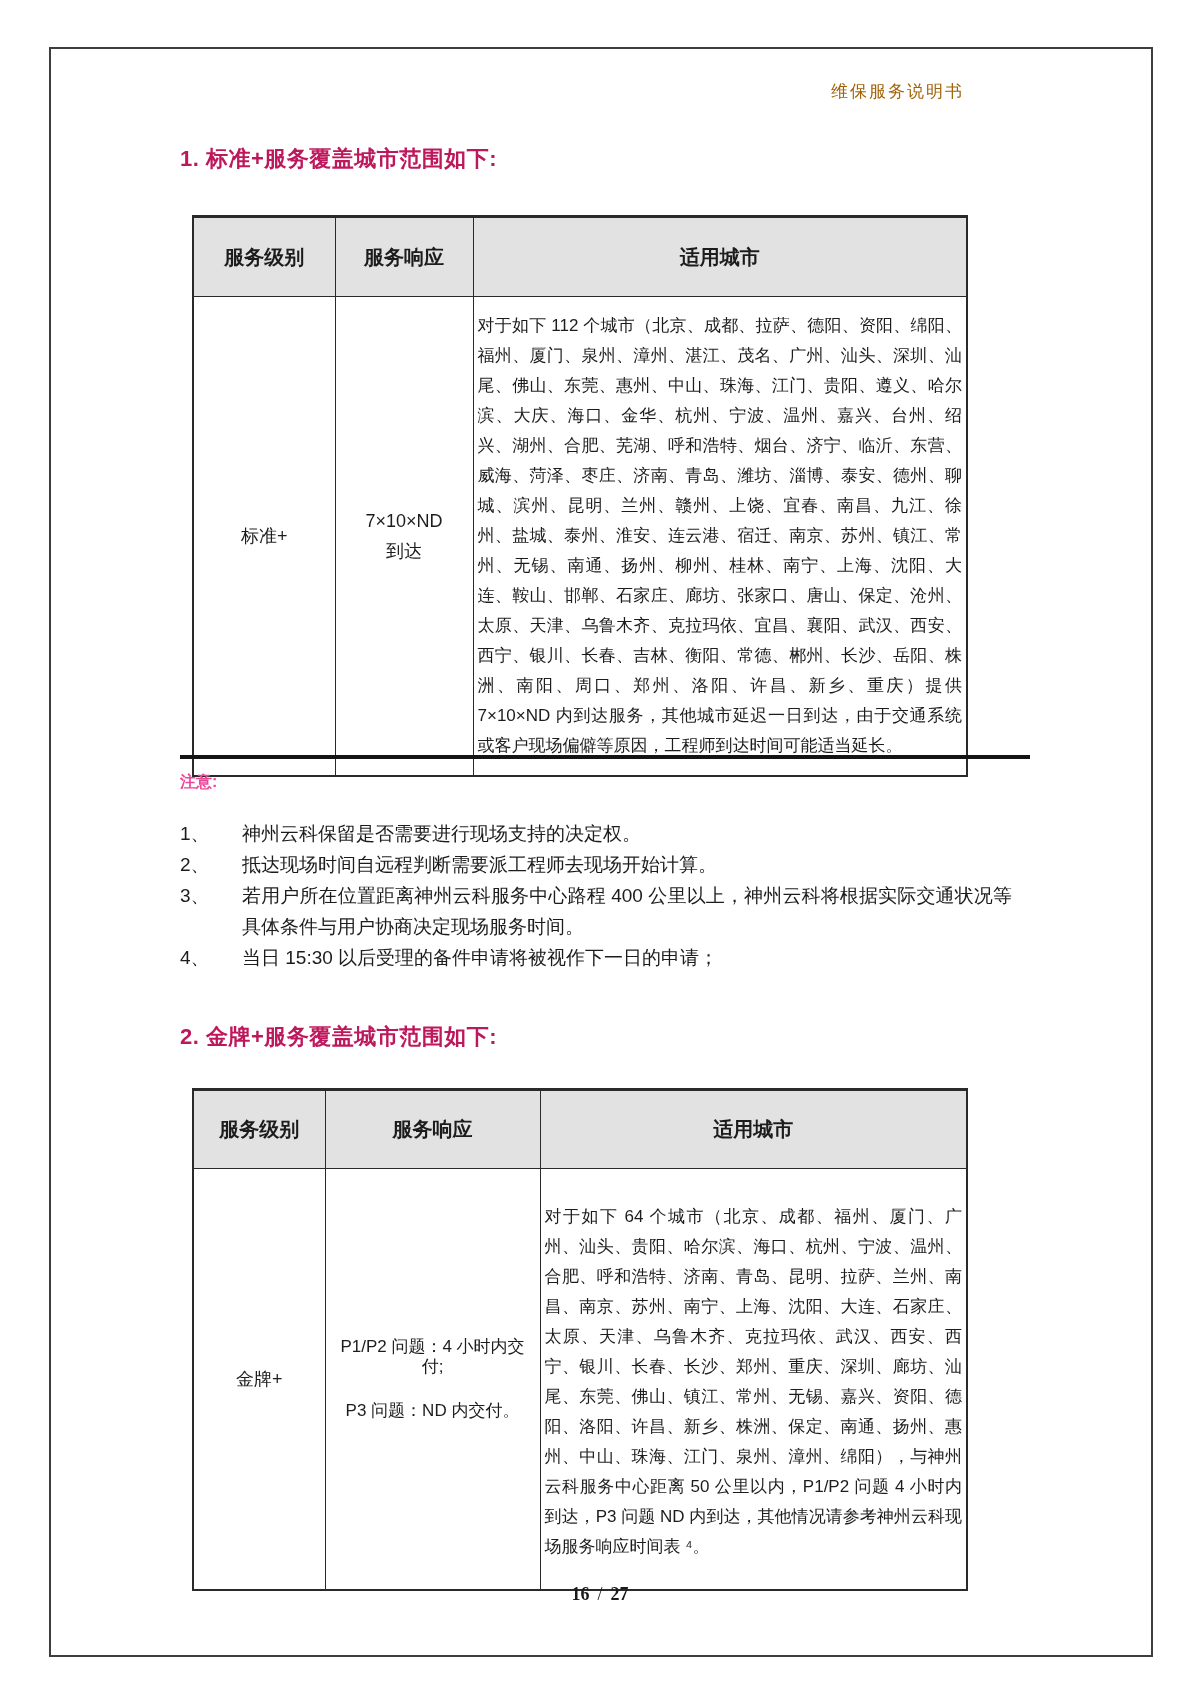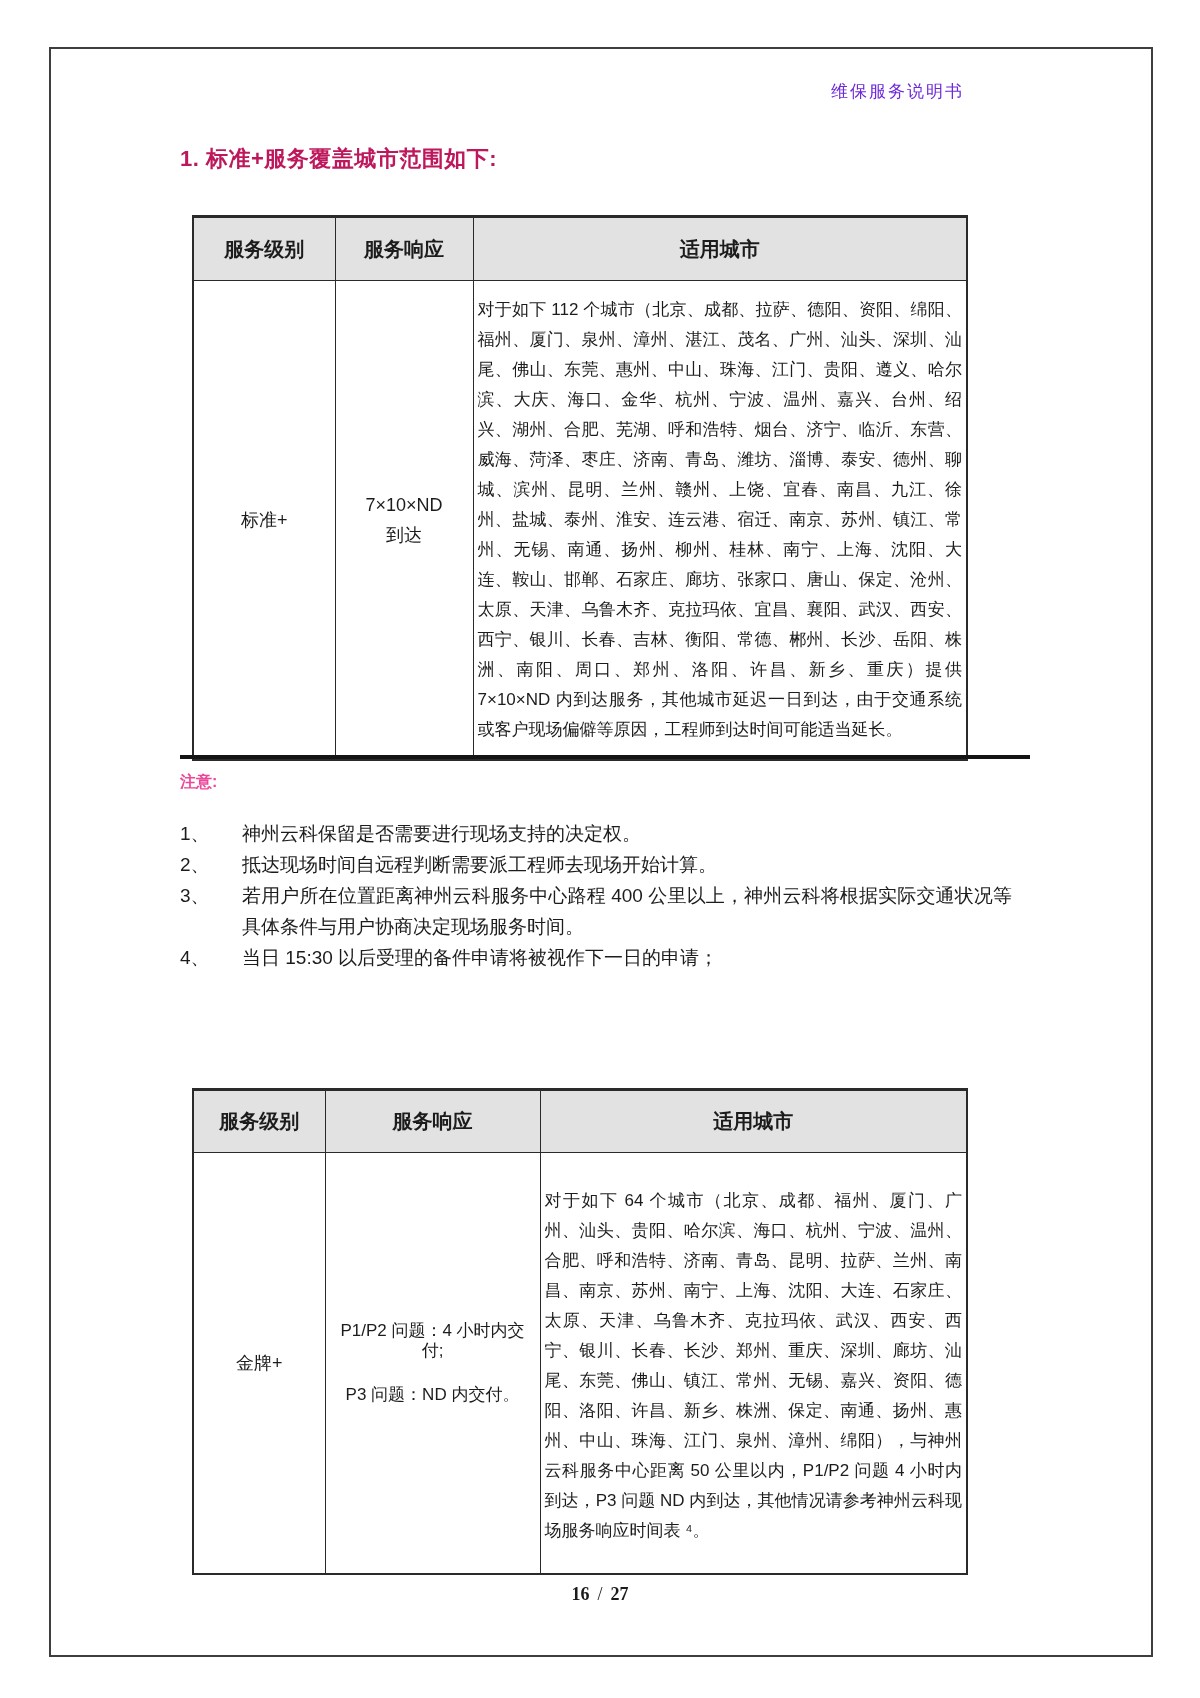--- a/index.html
+++ b/index.html
@@ -8,40 +8,40 @@
     font-family:"Liberation Sans","DejaVu Sans",sans-serif; color:#1c1c1c;
     overflow:hidden;
   }
   .frame {
     position:absolute; left:49px; top:47px; width:1100px; height:1606px;
     border:2px solid #3e3e3e;
   }
   .doc-header {
     position:absolute; top:80px; right:236px;
     font-family:"Liberation Serif","DejaVu Serif",serif;
-    font-size:17px; color:#6d28d9; letter-spacing:2px;
+    font-size:17px; color:#a16207; letter-spacing:2px;
   }
   .h {
     position:absolute; left:180px; font-size:22px; font-weight:bold; color:#be185d;
     letter-spacing:0.5px;
   }
   .h1 { top:144px; }
   .h2 { top:1022px; }
 
   .svc-table {
     position:absolute; left:192px; width:774px;
     border-collapse:collapse; table-layout:fixed;
     border:2px solid #2a2a2a; border-top-width:3px;
     font-size:17px; color:#1c1c1c;
   }
   .t1 { top:215px; }
   .t2 { top:1088px; }
   .svc-table th {
     background:#e2e2e2; border:1px solid #2a2a2a;
-    font-size:20px; font-weight:bold; text-align:center; padding:8px;
+    font-size:20px; font-weight:bold; text-align:center; padding:16px;
   }
   .t1 th { height:46px; }
   .t2 th { height:45px; }
   .svc-table td { border:1px solid #2a2a2a; vertical-align:middle; padding:4px; }
   .t1 tbody td { height:470px; }
   .t2 tbody td { height:406px; }
   .cell-center { text-align:center; font-size:18px; line-height:30px; }
   .resp-p { text-align:center; }
   .t2 .resp-p { font-size:17px; line-height:20px; padding:0 10px; }
   .t2 .resp-p + .resp-p { margin-top:24px; }
@@ -127,20 +127,21 @@
     <div class="note">
       <span class="note-num">3、</span>
       <span class="note-text">若用户所在位置距离神州云科服务中心路程 400 公里以上，神州云科将根据实际交通状况等具体条件与用户协商决定现场服务时间。</span>
     </div>
     <div class="note">
       <span class="note-num">4、</span>
       <span class="note-text">当日 15:30 以后受理的备件申请将被视作下一日的申请；</span>
     </div>
   </div>
 
+  <div class="h h2">2. 金牌+服务覆盖城市范围如下:</div>
 
   <table class="svc-table t2">
     <colgroup>
         <col style="width:132px">
         <col style="width:215px">
         <col style="width:427px">
       </colgroup>
     <thead>
       <tr>
         <th>服务级别</th>

